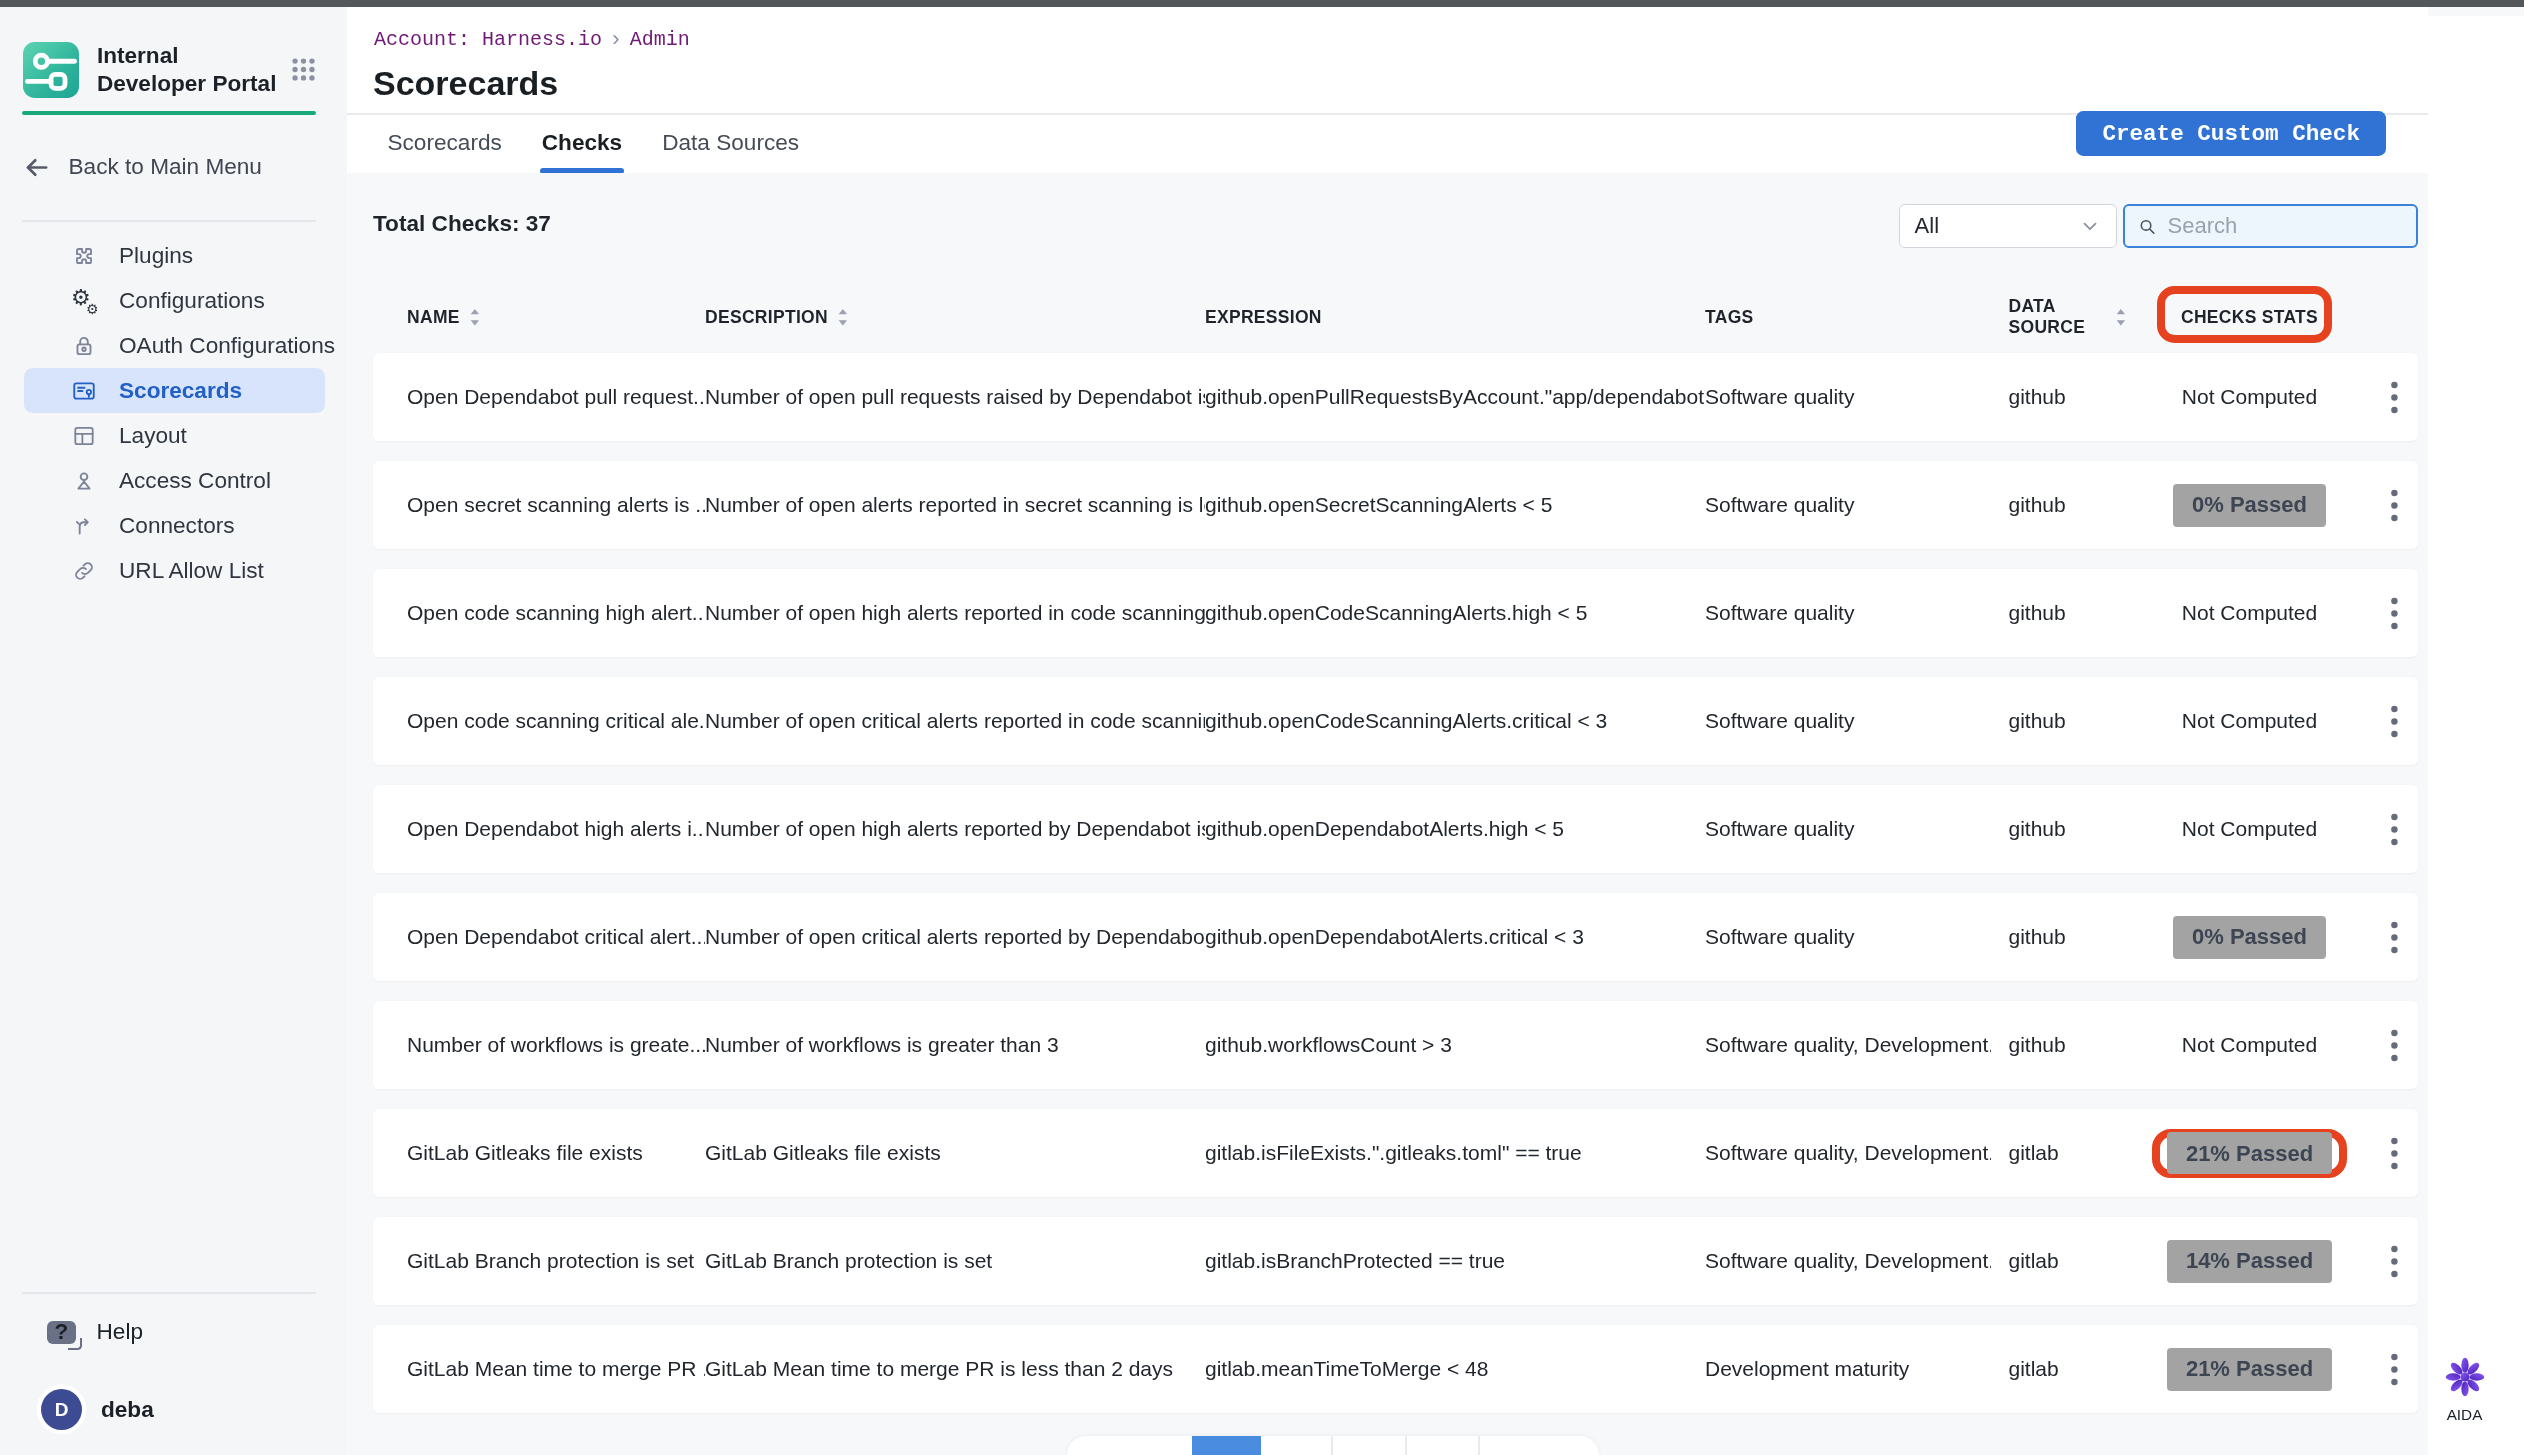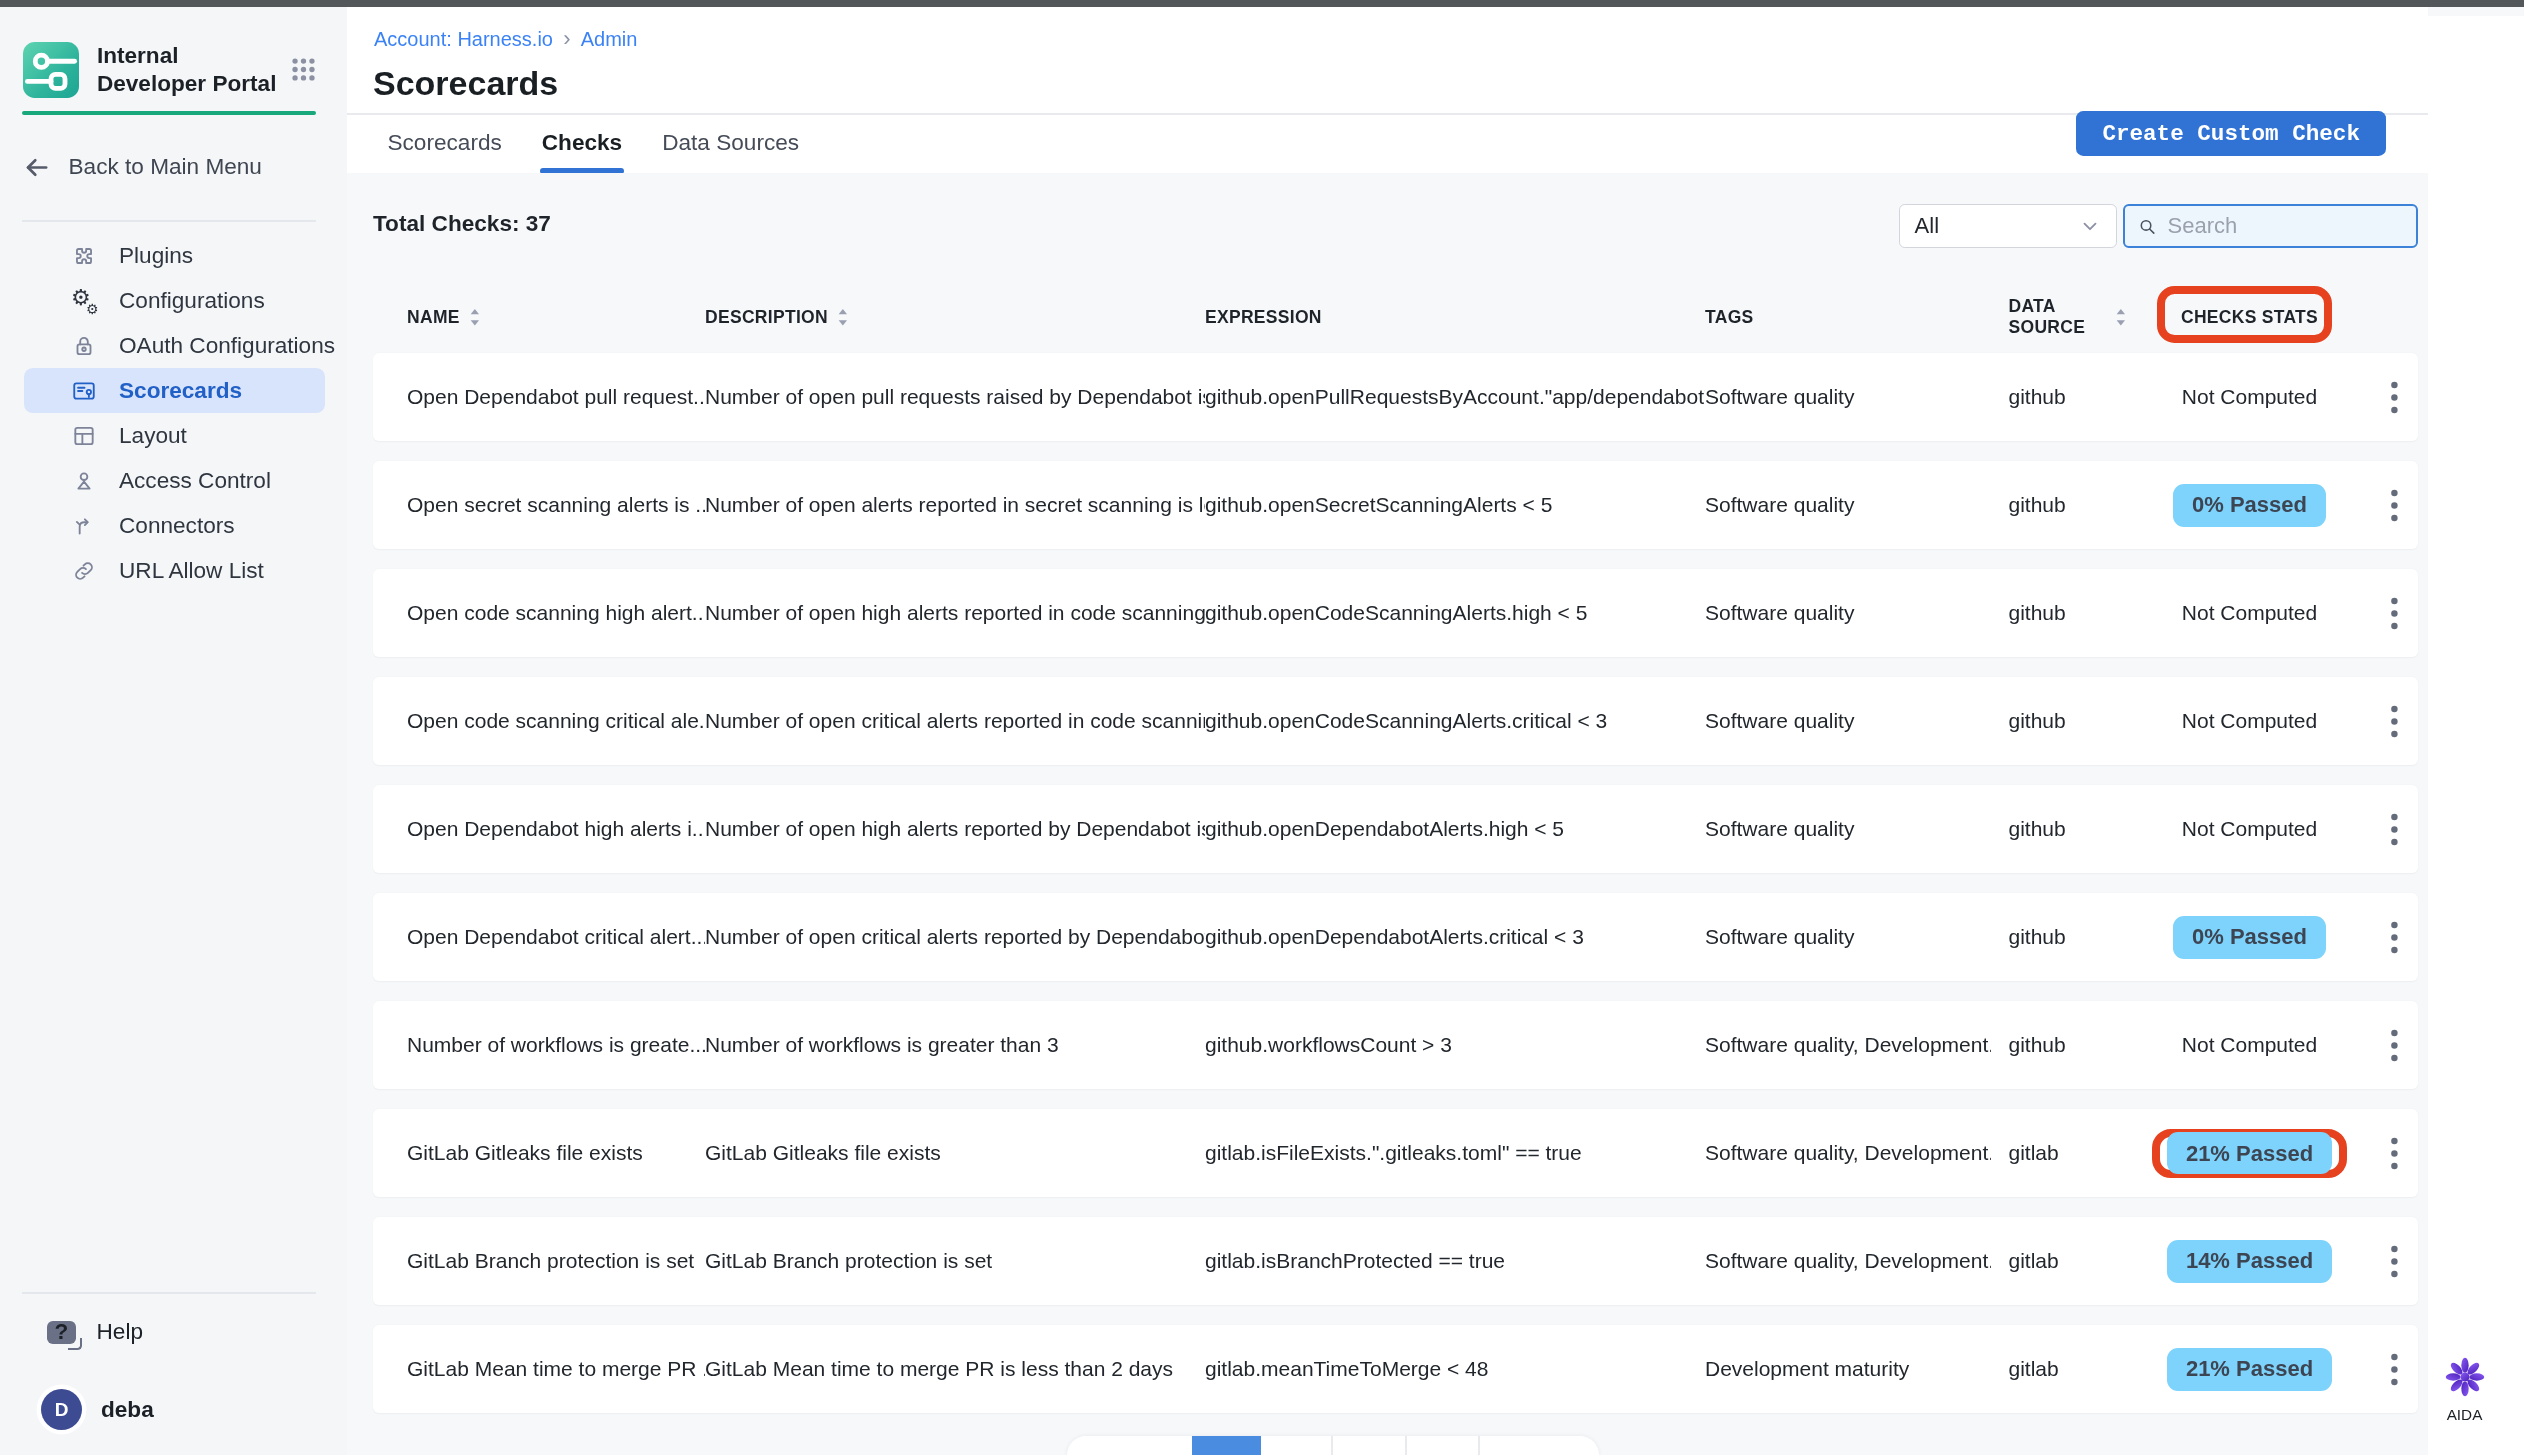--- a/index.html
+++ b/index.html
@@ -56,21 +56,21 @@
 
   
   .rightcol { position:absolute; top:16px; right:0; width:120px; bottom:0; background:#fff; border-left:1.5px solid #e8eaee; }
   .aida { position:absolute; bottom:31px; left:0; right:0; text-align:center; cursor:pointer; }
   .aida-label { font-size:15.3px; color:#1c2127; margin-top:5.8px; }
 
   
   .main { position:absolute; top:7.3px; left:347px; right:96px; bottom:0; }
   .mhead { position:absolute; top:0; left:0; right:0; height:166px; background:#fff; }
   .crumbs { position:absolute; top:19px; left:27px; font-size:20px; display:flex; align-items:center; gap:10.2px; }
-  .crumb { color:#3b82f6; cursor:pointer; }
+  .crumb { color:#701a75; cursor:pointer;font-family:Liberation Mono, monospace; }
   .crumb-sep { color:#8a93a6; font-size:22px; }
   .ptitle { position:absolute; top:57px; left:26px; font-size:34px; font-weight:700; color:#1a1f24; }
   .mhead-div { position:absolute; top:106px; left:0; right:0; height:1.5px; background:#e8eaee; }
   .tabs { position:absolute; top:107px; left:39px; height:58px; display:flex; align-items:center; gap:37px; }
   .tab { position:relative; font-size:22.6px; color:#454b57; height:58px; display:flex; align-items:center; padding:0 1.5px; cursor:pointer; }
   .tab.active { color:#1a1f24; font-weight:700; }
   .tab.active::after { content:""; position:absolute; left:0; right:0; bottom:-1.5px; height:5.8px; background:#3073d4; border-radius:3.7px; }
   .create-btn { position:absolute; top:104px; right:42px; height:45px; padding:0 26px; background:#3073d4; color:#fff;
     font-size:22.6px; font-weight:700; border:none; border-radius:7.3px; font-family:Liberation Mono, monospace; cursor:pointer; }
 
@@ -90,21 +90,21 @@
   .th.c-src { padding-left:17.5px; }
   .th.c-stats { justify-content:center; }
   .sort { display:inline-flex; cursor:pointer; }
   .annot-head { position:absolute; top:113px; left:1810px; width:175px; height:57px; border:8px solid #e6421f; border-radius:17.5px; pointer-events:none; }
 
   .rows { position:absolute; top:180px; left:26px; width:2045px; }
   .trow { height:88px; background:#fff; border-radius:5.8px; margin-bottom:20px; box-shadow:0 0.7px 1.5px rgba(40,50,60,.05); }
   .cell { font-size:21px; color:#22272d; white-space:nowrap; overflow:hidden; padding-right:19px; }
   .c-src-cell { padding-left:17.5px; }
   .c-stats-cell { display:flex; justify-content:center; padding-right:0; }
-  .badge { background:#7dd3fc; color:#3d4553; font-size:22px; font-weight:700; padding:8.8px 19px; border-radius:11px; white-space:nowrap; }
+  .badge { background:#a3a3a3; color:#3d4553; font-size:22px; font-weight:700; padding:8.8px 19px; border-radius:4px; white-space:nowrap; }
   .ring { border:8px solid #e6421f; border-radius:19px; padding:3.7px 6.6px; }
   .kebab-btn { background:none; border:none; cursor:pointer; height:44px; width:37px; display:flex; align-items:center; justify-content:center; }
 
   .pagination { position:absolute; top:1263px; left:720px; width:532px; height:20px; background:#fff;
     border-radius:19px 19px 0 0; box-shadow:0 0 4.4px rgba(40,50,60,.08); overflow:hidden; cursor:pointer; }
   .pg-active { position:absolute; left:125px; top:0; width:69px; height:20px; background:#4a8ce0; }
   .pg-sep { position:absolute; top:0; width:1.5px; height:20px; background:#e8eaee; }
 </style>
 </head>
 <body>

